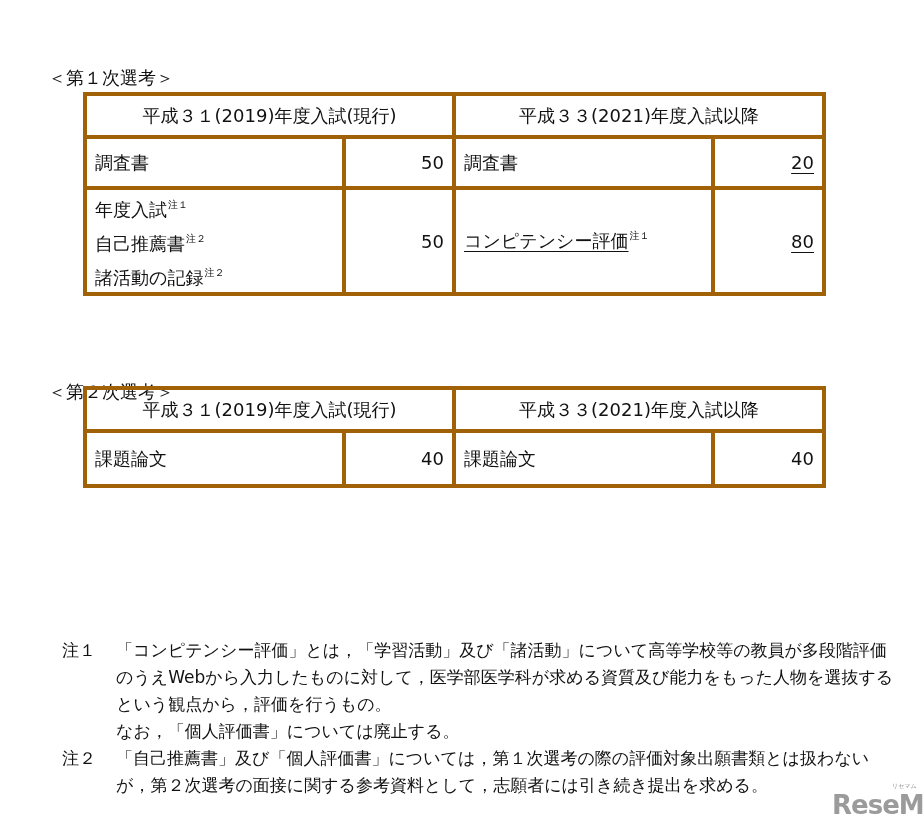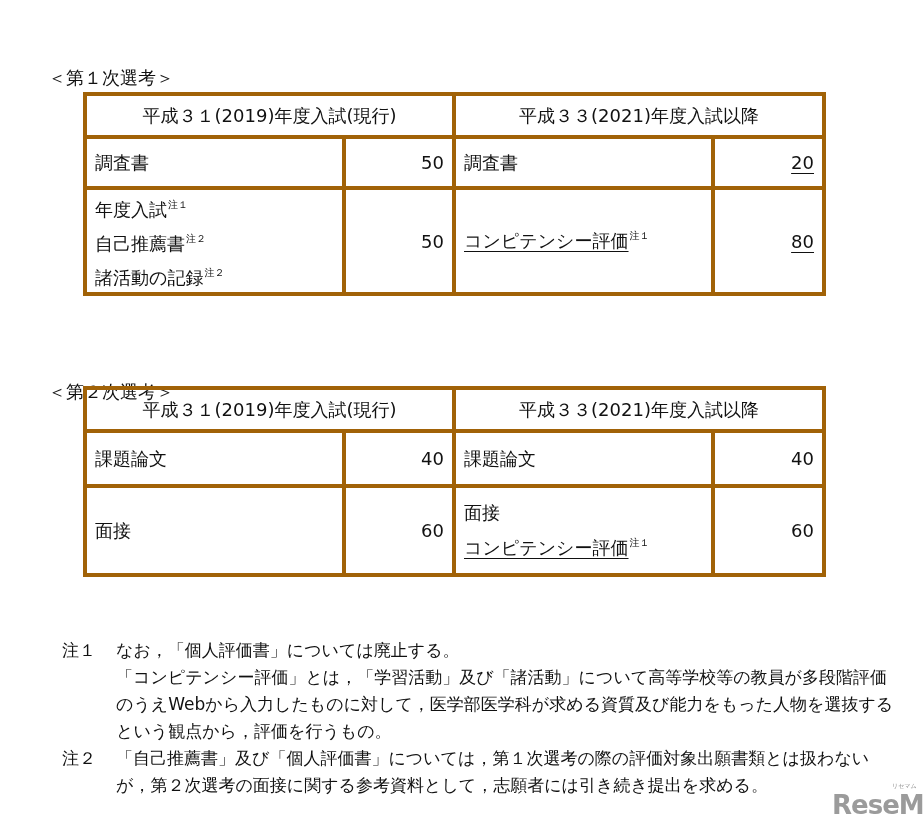--- a/index.html
+++ b/index.html
@@ -135,38 +135,29 @@
       <tr style="height:43px;">
     <td colspan="2" class="center">平成３１(2019)年度入試(現行)</td>
     <td colspan="2" class="center split">平成３３(2021)年度入試以降</td>
   </tr>
   <tr style="height:55px;">
     <td><span>課題論文</span></td>
     <td class="num">40</td>
     <td class="split"><span>課題論文</span></td>
     <td class="num">40</td>
   </tr>
-  <tr style="height:89px;">
-    <td><span>面接</span></td>
-    <td class="num">60</td>
-    <td class="split" style="line-height:30px;">
-      <div><span>面接</span></div>
-      <div><span class="ul">コンピテンシー評価</span><sup class="note">注１</sup></div>
-    </td>
-    <td class="num">60</td>
-  </tr>
 </tbody>
   </table>
 
 <div class="notes">
   <div class="note-row">
     <div class="note-label">注１</div>
     <div class="note-body">
+      <div>「コンピテンシー評価」とは，「学習活動」及び「諸活動」について高等学校等の教員が多段階評価のうえWebから入力したものに対して，医学部医学科が求める資質及び能力をもった人物を選抜するという観点から，評価を行うもの。</div>
       <div>なお，「個人評価書」については廃止する。</div>
-      <div>「コンピテンシー評価」とは，「学習活動」及び「諸活動」について高等学校等の教員が多段階評価のうえWebから入力したものに対して，医学部医学科が求める資質及び能力をもった人物を選抜するという観点から，評価を行うもの。</div>
     </div>
   </div>
   <div class="note-row">
     <div class="note-label">注２</div>
     <div class="note-body">
       <div>「自己推薦書」及び「個人評価書」については，第１次選考の際の評価対象出願書類とは扱わないが，第２次選考の面接に関する参考資料として，志願者には引き続き提出を求める。</div>
     </div>
   </div>
 </div>
 

